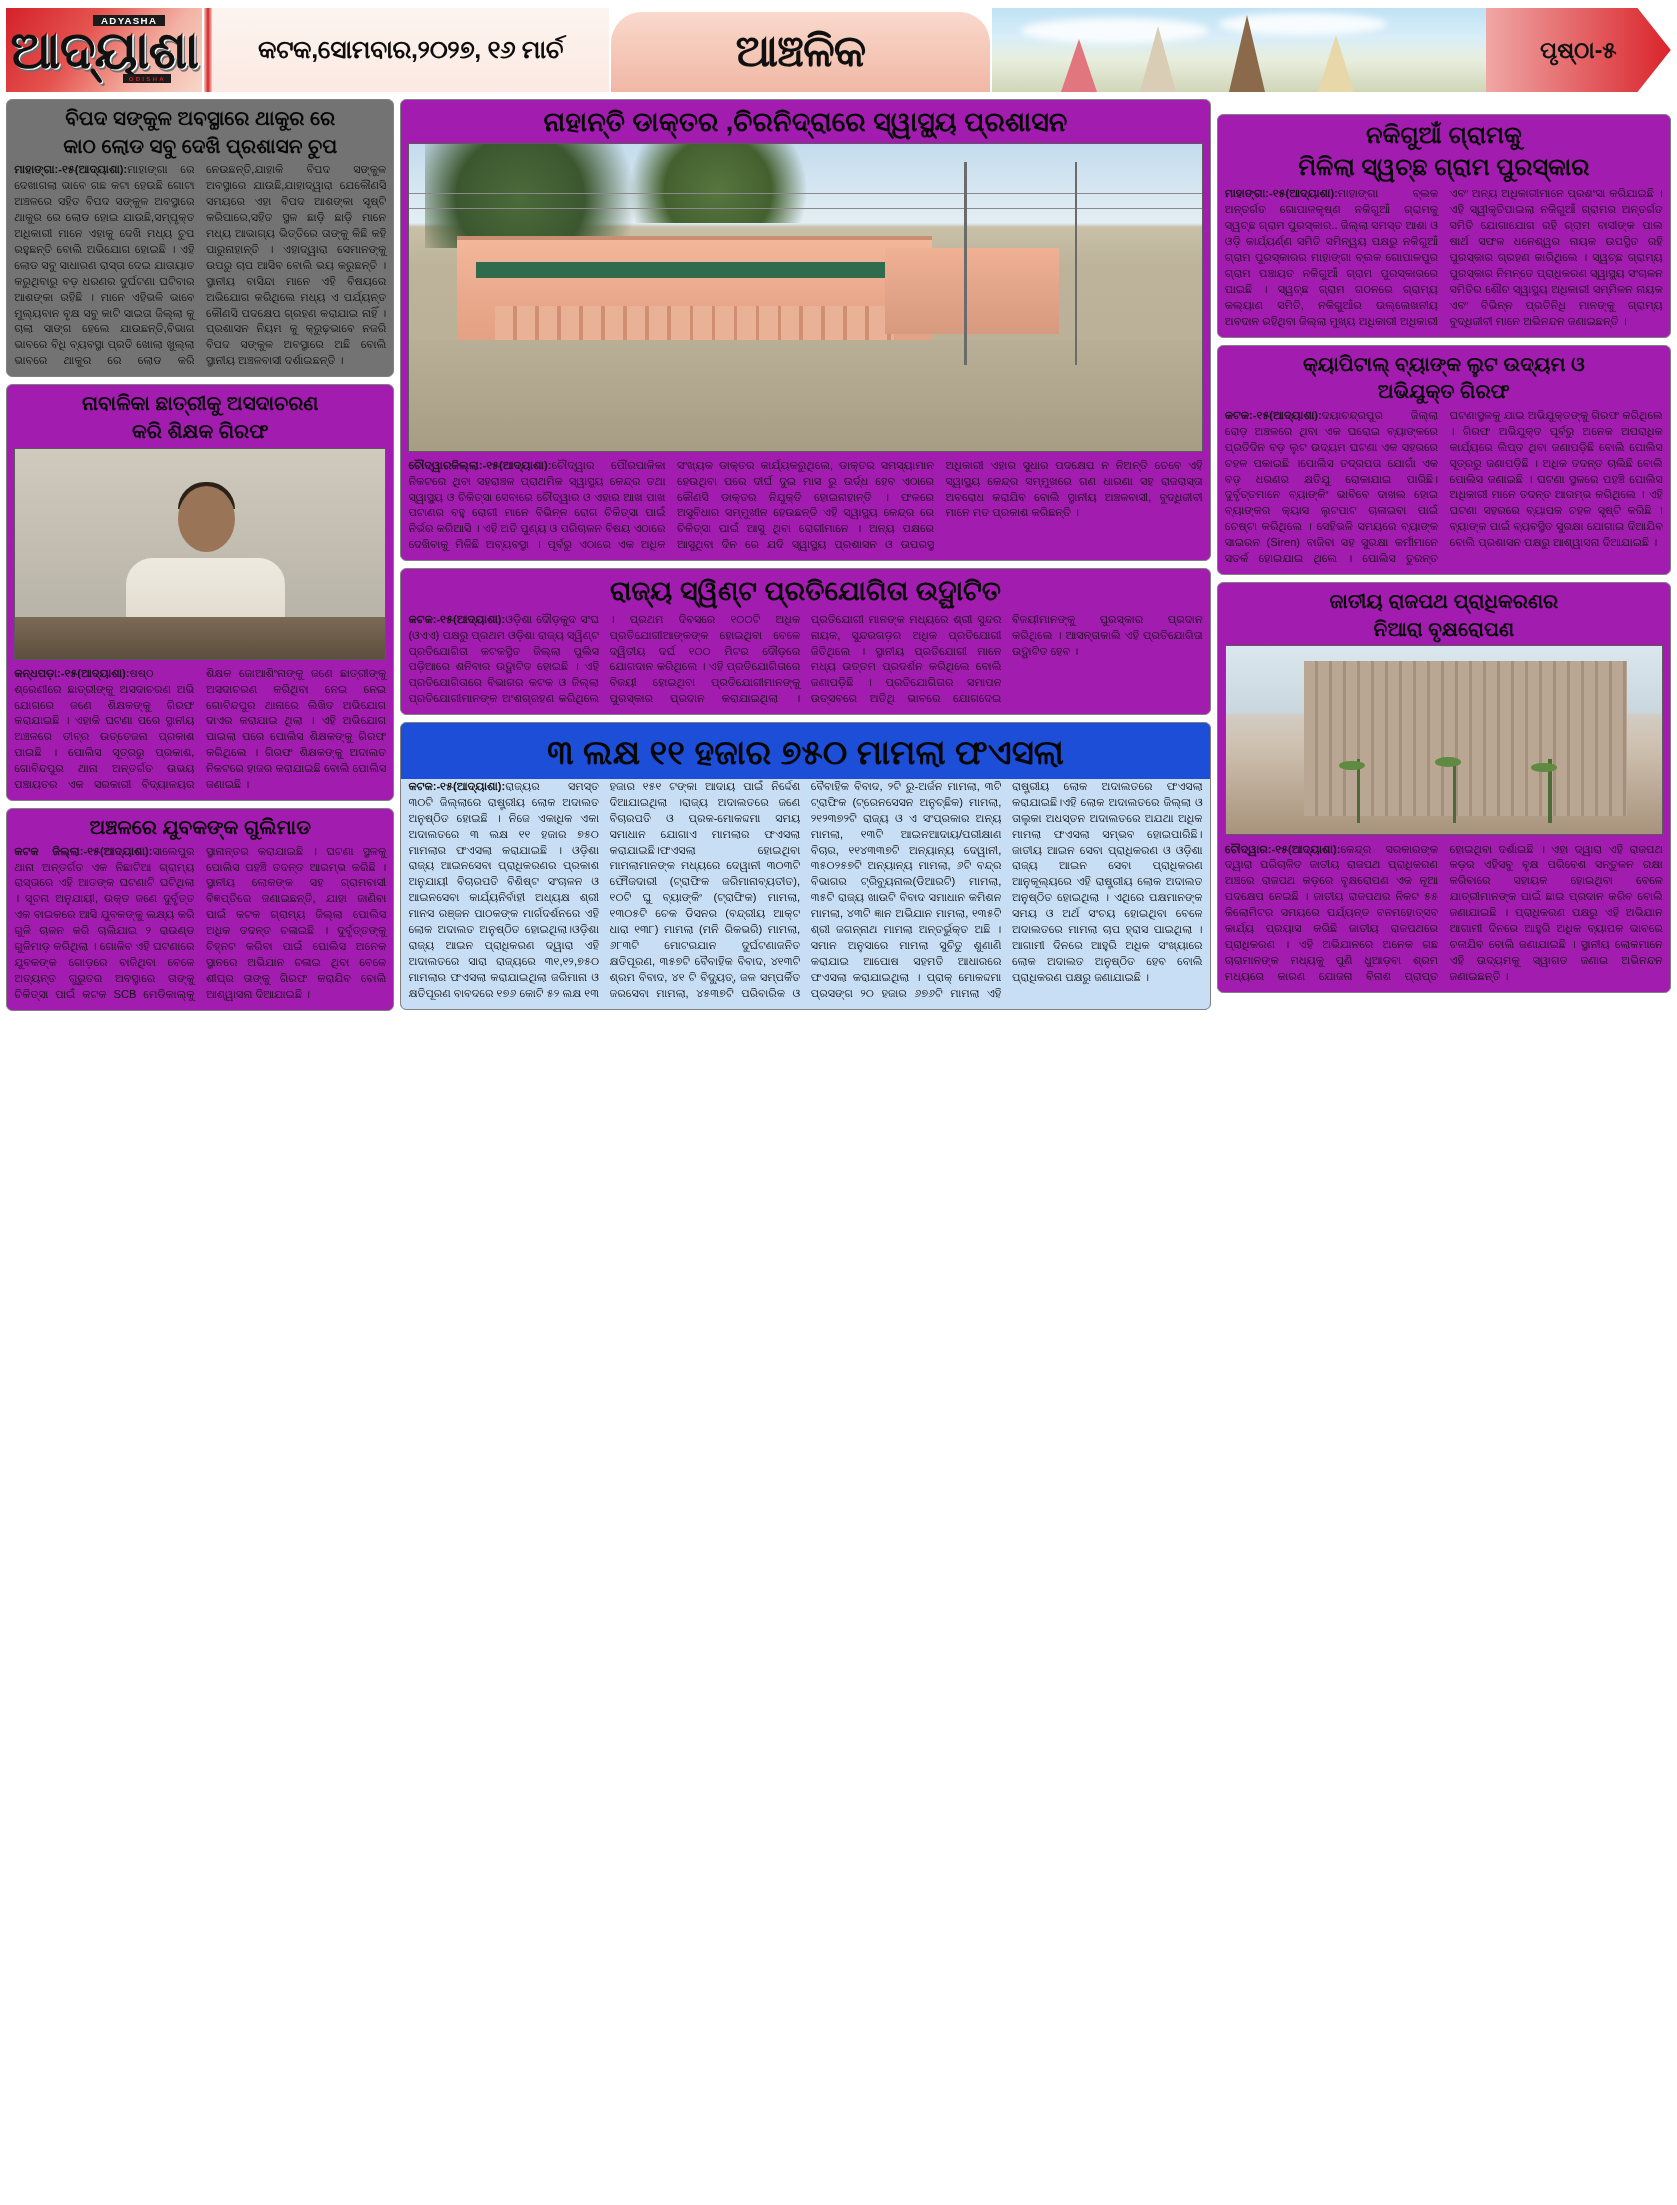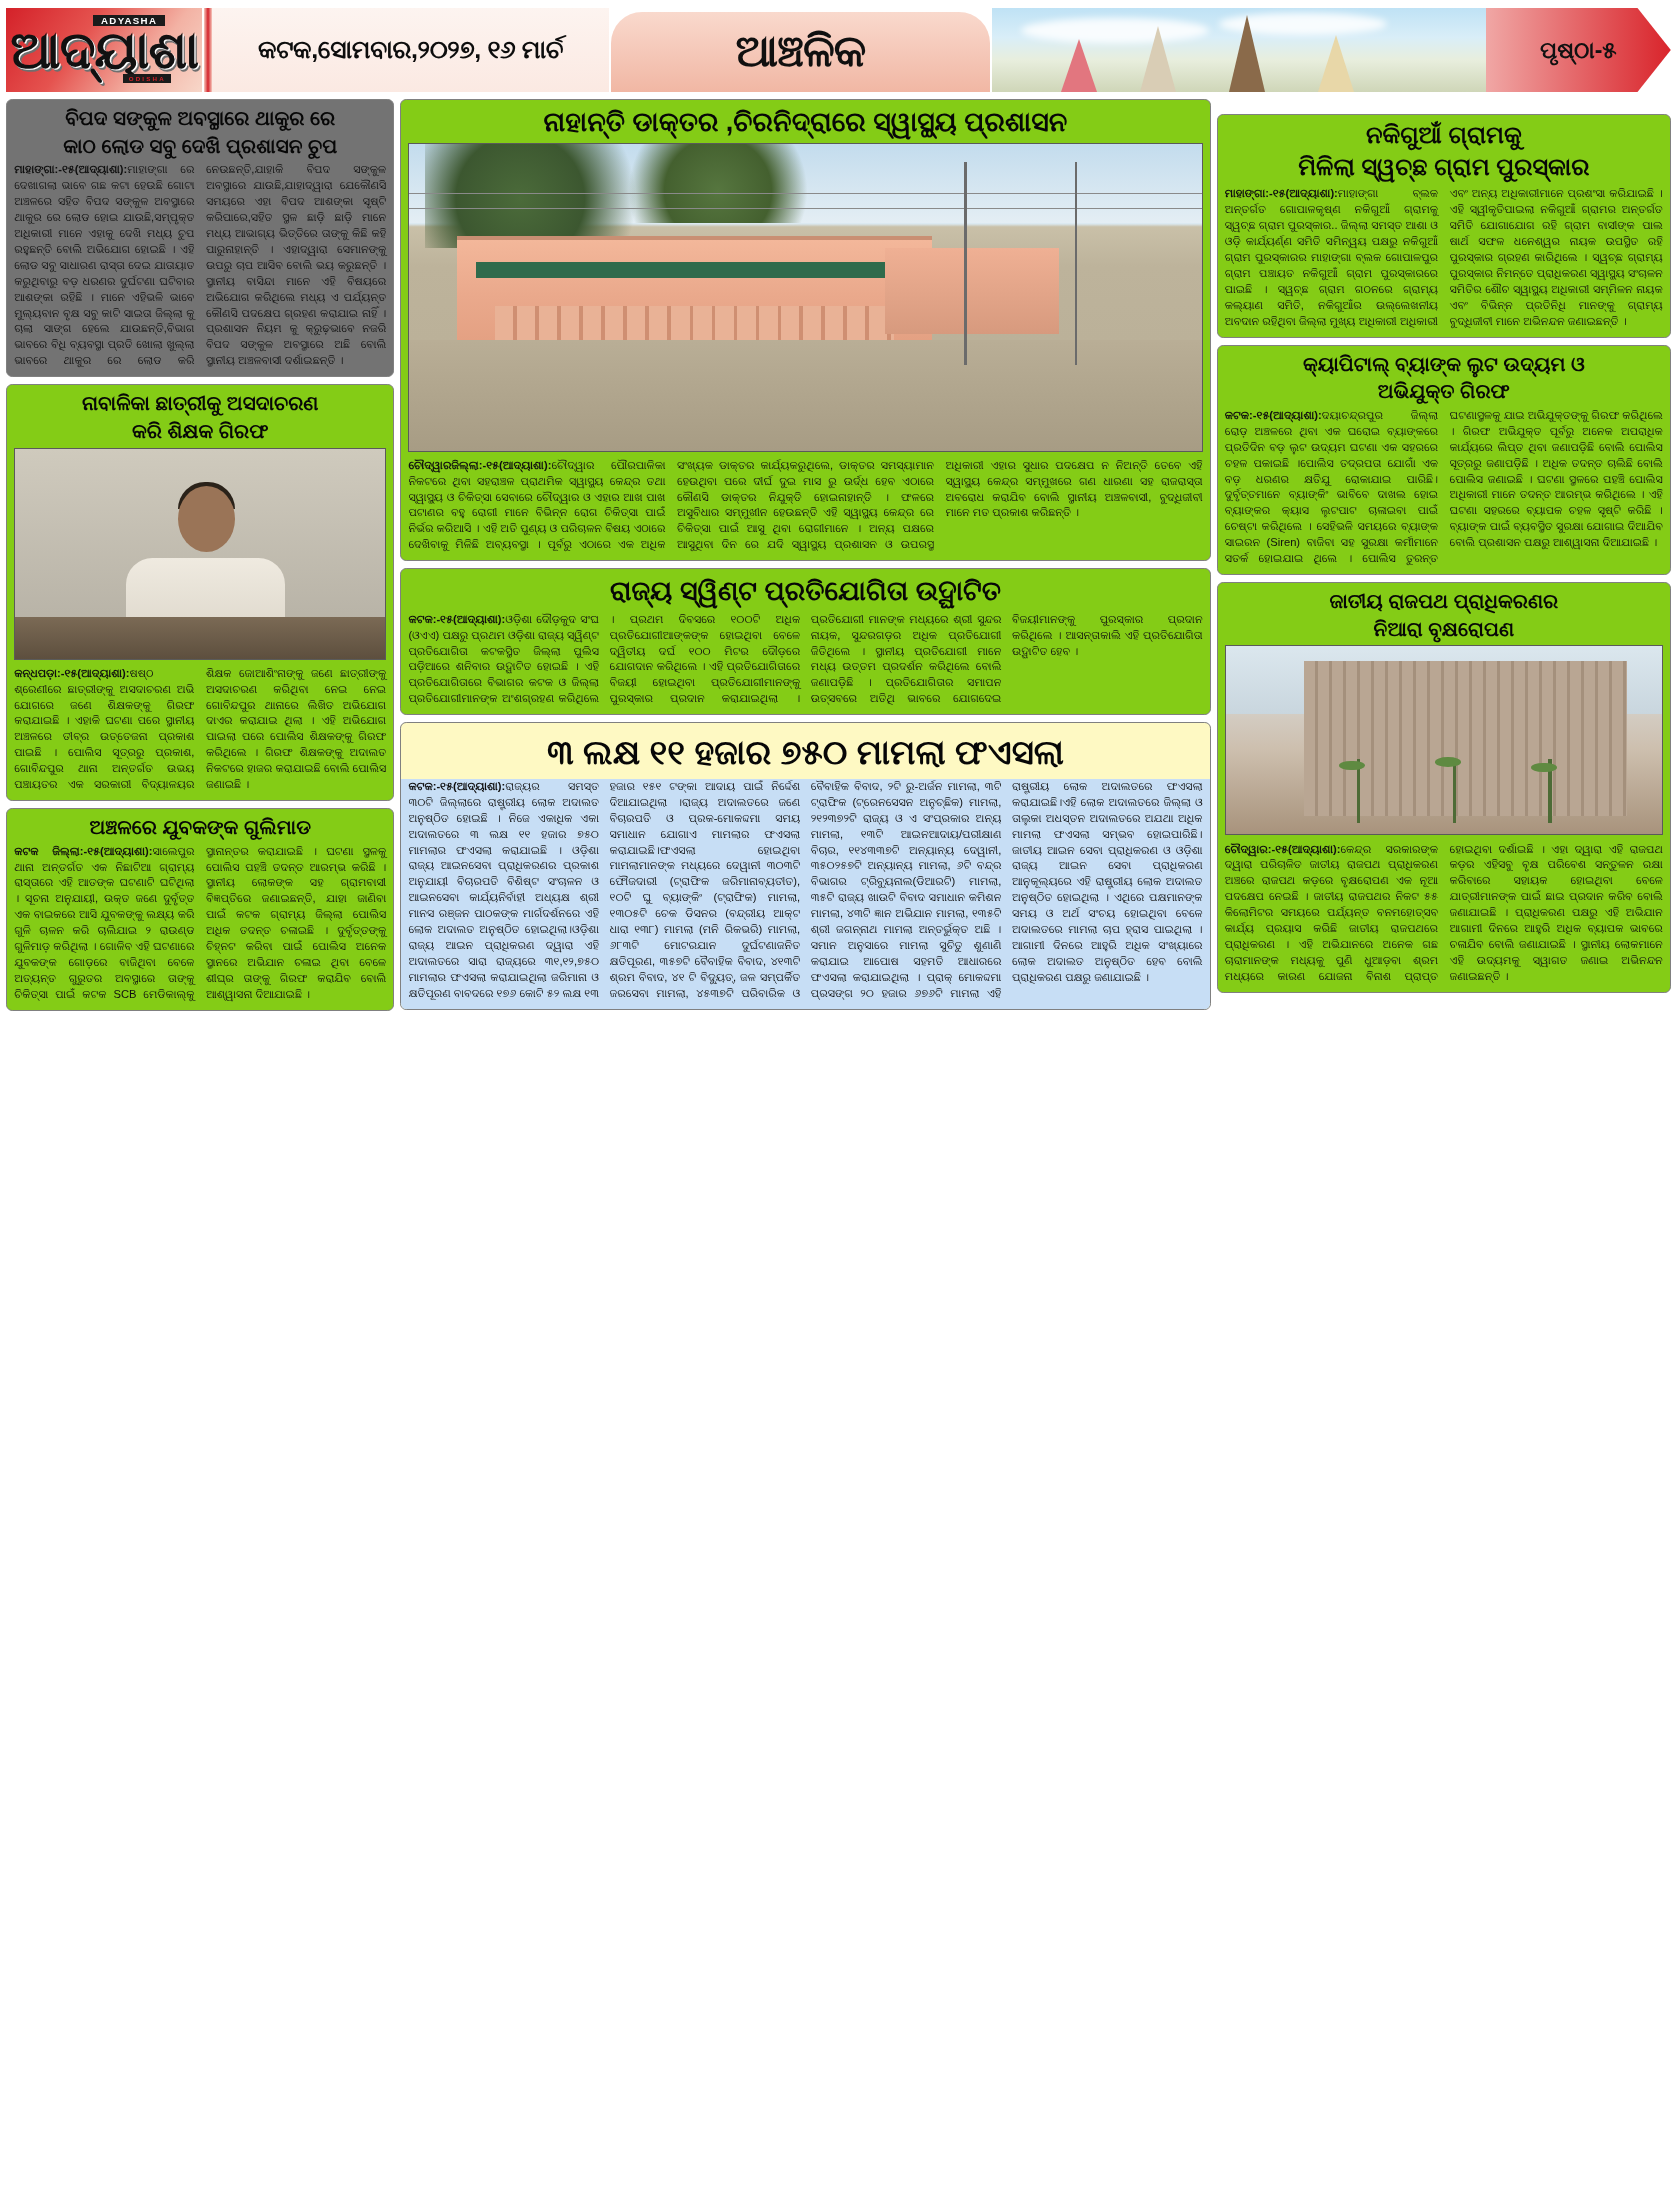--- a/index.html
+++ b/index.html
@@ -88,24 +88,24 @@
   
   .grid {
     display:flex; gap:6.2px; margin: 7px 6.2px 0 6.2px; align-items:flex-start;
   }
   .col-left   { flex: 0 0 388px; }
   .col-mid    { flex: 1 1 auto; }
   .col-right  { flex: 0 0 454px; margin-top: 15px; }
 
   .box {
     border: 1.3px solid #808080; border-radius: 6.2px;
-    background:#84cc16; margin-bottom:7px; overflow:hidden;
+    background:#a21caf; margin-bottom:7px; overflow:hidden;
   }
   .box.cream { background:#737373; }
-  .box.blue  { background:#fef9c3; }
+  .box.blue  { background:#1d4ed8; }
 
   .hl {
     text-align:center; font-weight:900; color:#070707; line-height:1.12;
     padding: 7px 6.2px 5.3px 6.2px;
   }
   .hl-xl { font-size: 27px; }
   .hl-lg { font-size: 24px; }
   .hl-md { font-size: 20px; }
   .hl-banner { font-size: 34px; padding: 9.7px 5.3px 8px; }
 

